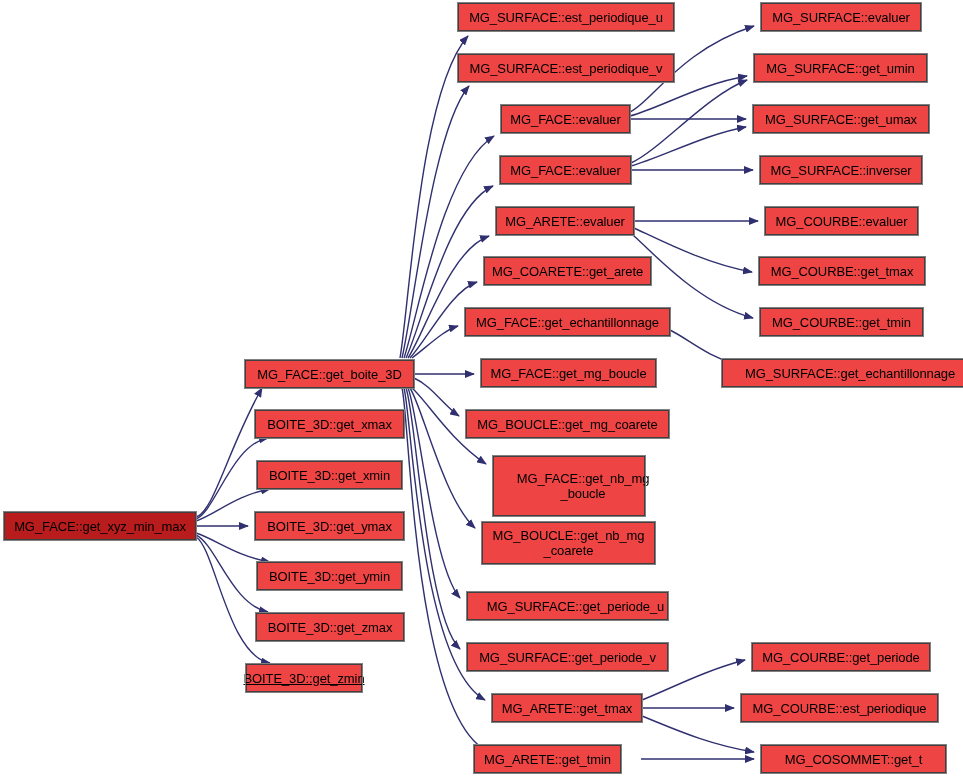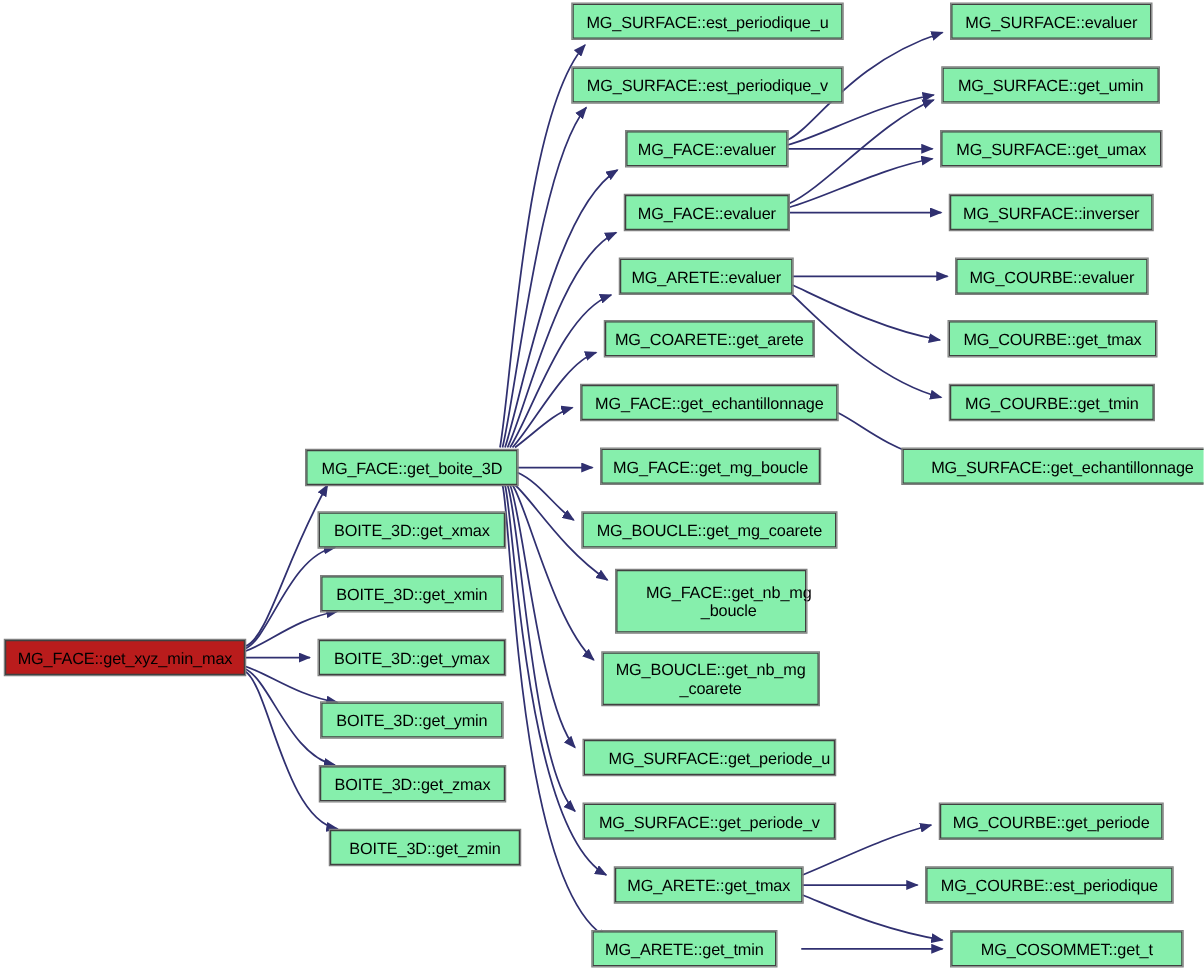--- a/index.html
+++ b/index.html
@@ -3,21 +3,21 @@
 <meta charset="utf-8">
 <title>Call graph</title>
 <style>
   html,body{margin:0;padding:0;background:#ffffff;}
   body{font-family:"Liberation Sans","DejaVu Sans",sans-serif;}
   #canvas{position:relative;width:963px;height:777px;background:#ffffff;overflow:hidden;}
   #edges{position:absolute;left:0;top:0;width:963px;height:777px;}
   .node{
     position:absolute;
     box-sizing:border-box;
-    background:#86efac;
+    background:#ef4444;
     border:1px solid #404040;
     outline:1px solid #808080;
     outline-offset:0px;
     display:flex;
     align-items:center;
     justify-content:center;
     text-align:center;
     color:#000000;
     font-size:13px;
     line-height:15px;
@@ -77,31 +77,31 @@
       </g>
   </svg>
   <div id="node-layer">
       <div class="node hl" style="left: 4px; top: 512px; width: 192px; height: 28px; border-color: rgb(64, 64, 64);">MG_FACE::get_xyz_min_max</div>
       <div class="node" style="left: 245px; top: 360px; width: 169px; height: 28px; border-color: rgb(64, 64, 64);">MG_FACE::get_boite_3D</div>
       <div class="node" style="left: 255px; top: 410px; width: 149px; height: 28px; border-color: rgb(64, 64, 64);">BOITE_3D::get_xmax</div>
       <div class="node" style="left: 257px; top: 461px; width: 145px; height: 28px; border-color: rgb(64, 64, 64);">BOITE_3D::get_xmin</div>
       <div class="node" style="left: 255px; top: 512px; width: 149px; height: 28px; border-color: rgb(64, 64, 64);">BOITE_3D::get_ymax</div>
       <div class="node" style="left: 257px; top: 562px; width: 145px; height: 28px; border-color: rgb(64, 64, 64);">BOITE_3D::get_ymin</div>
       <div class="node" style="left: 256px; top: 613px; width: 148px; height: 28px; border-color: rgb(64, 64, 64);">BOITE_3D::get_zmax</div>
-      <div class="node" style="left: 264px; top: 664px; width: 152px; height: 28px; border-color: rgb(64, 64, 64);">BOITE_3D::get_zmin</div>
+      <div class="node" style="left: 246px; top: 664px; width: 116px; height: 28px; border-color: rgb(64, 64, 64); text-decoration: underline;">BOITE_3D::get_zmin</div>
       <div class="node" style="left: 458px; top: 3px; width: 216px; height: 28px; border-color: rgb(64, 64, 64);">MG_SURFACE::est_periodique_u</div>
       <div class="node" style="left: 458px; top: 54px; width: 216px; height: 28px; border-color: rgb(64, 64, 64);">MG_SURFACE::est_periodique_v</div>
       <div class="node" style="left: 501px; top: 105px; width: 129px; height: 28px; border-color: rgb(64, 64, 64);">MG_FACE::evaluer</div>
       <div class="node" style="left: 500px; top: 156px; width: 131px; height: 28px; border-color: rgb(64, 64, 64);">MG_FACE::evaluer</div>
       <div class="node" style="left: 496px; top: 207px; width: 138px; height: 28px; border-color: rgb(64, 64, 64);">MG_ARETE::evaluer</div>
       <div class="node" style="left: 484px; top: 257px; width: 167px; height: 28px; border-color: rgb(64, 64, 64);">MG_COARETE::get_arete</div>
       <div class="node" style="left: 465px; top: 308px; width: 205px; height: 28px; border-color: rgb(64, 64, 64);">MG_FACE::get_echantillonnage</div>
       <div class="node" style="left: 481px; top: 359px; width: 175px; height: 28px; border-color: rgb(64, 64, 64);">MG_FACE::get_mg_boucle</div>
       <div class="node" style="left: 466px; top: 410px; width: 203px; height: 28px; border-color: rgb(64, 64, 64);">MG_BOUCLE::get_mg_coarete</div>
-      <div class="node" style="left: 493px; top: 456px; width: 152px; height: 50px; border-color: rgb(64, 64, 64); padding-left: 28px;">MG_FACE::get_nb_mg
+      <div class="node" style="left: 493px; top: 456px; width: 152px; height: 60px; border-color: rgb(64, 64, 64); padding-left: 28px;">MG_FACE::get_nb_mg
 _boucle</div>
       <div class="node" style="left: 482px; top: 522px; width: 173px; height: 42px; border-color: rgb(64, 64, 64);">MG_BOUCLE::get_nb_mg
 _coarete</div>
       <div class="node" style="left: 467px; top: 592px; width: 201px; height: 28px; border-color: rgb(64, 64, 64); padding-left: 16px;">MG_SURFACE::get_periode_u</div>
       <div class="node" style="left: 467px; top: 643px; width: 201px; height: 28px; border-color: rgb(64, 64, 64);">MG_SURFACE::get_periode_v</div>
       <div class="node" style="left: 492px; top: 694px; width: 150px; height: 28px; border-color: rgb(64, 64, 64);">MG_ARETE::get_tmax</div>
       <div class="node" style="left: 474px; top: 745px; width: 147px; height: 28px; border-color: rgb(64, 64, 64);">MG_ARETE::get_tmin</div>
       <div class="node" style="left: 761px; top: 3px; width: 160px; height: 28px; border-color: rgb(64, 64, 64);">MG_SURFACE::evaluer</div>
       <div class="node" style="left: 754px; top: 54px; width: 173px; height: 28px; border-color: rgb(64, 64, 64);">MG_SURFACE::get_umin</div>
       <div class="node" style="left: 753px; top: 105px; width: 176px; height: 28px; border-color: rgb(64, 64, 64);">MG_SURFACE::get_umax</div>

